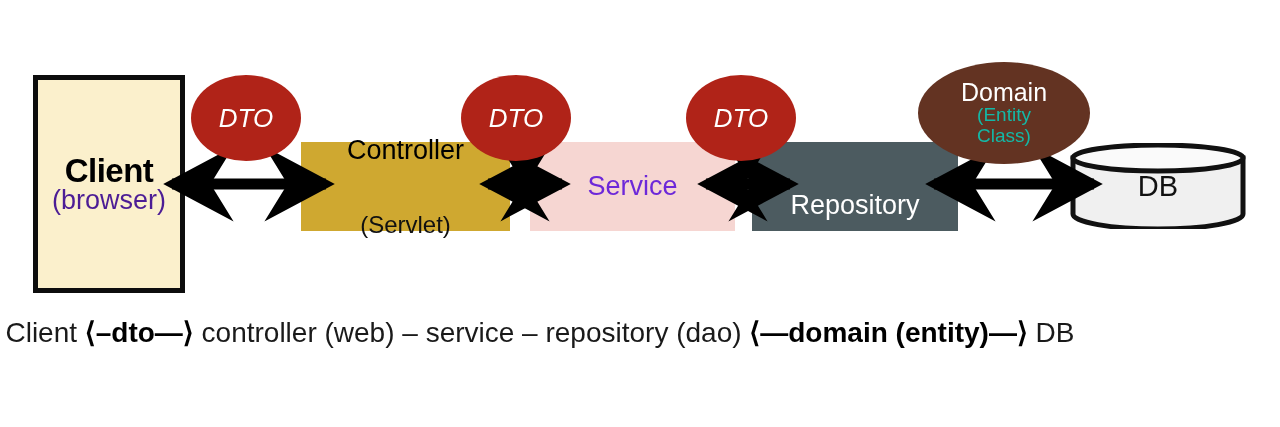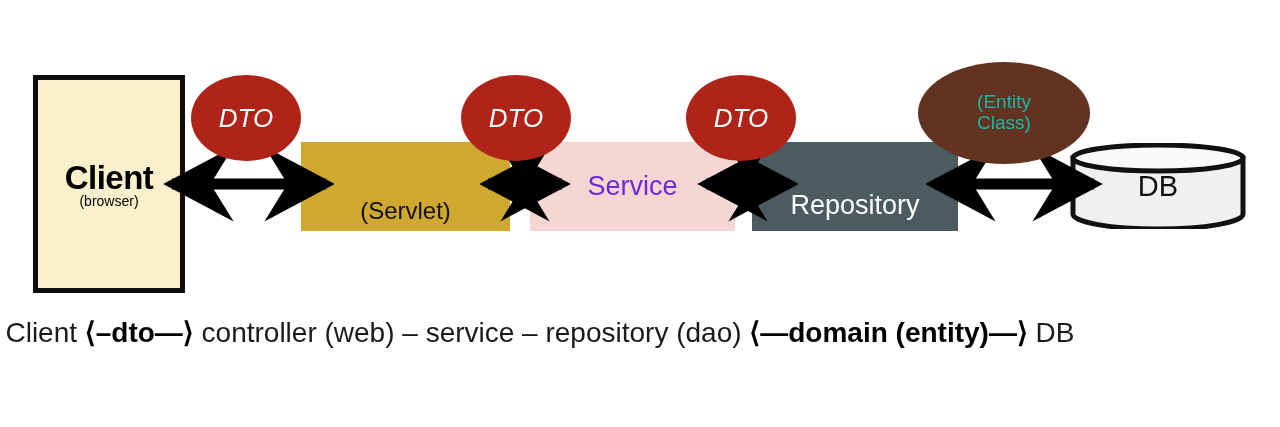--- a/index.html
+++ b/index.html
@@ -33,22 +33,22 @@
     z-index: 3;
   }
   .client-title {
     font-size: 33px;
     font-weight: bold;
     color: #000000;
     line-height: 1;
     letter-spacing: -0.5px;
   }
   .client-sub {
-    font-size: 14px;
-    color: #000000;
+    font-size: 27px;
+    color: #4c1d95;
     line-height: 1;
   }
 
   
   .layer {
     position: absolute;
     top: 142px;
     height: 89px;
     box-sizing: border-box;
     display: flex;
@@ -187,20 +187,21 @@
 <body>
 
 <div id="stage">
 
   <div class="client-box">
     <div class="client-title">Client</div>
     <div class="client-sub">(browser)</div>
   </div>
 
   <div class="layer layer-controller">
+    <div class="layer-title">Controller</div>
     <div class="layer-sub">(Servlet)</div>
   </div>
 
   <div class="layer layer-service">
     <div class="layer-title">Service</div>
   </div>
 
   <div class="layer layer-repository">
     <div class="layer-title">Repository</div>
   </div>
@@ -209,20 +210,21 @@
     <div class="bubble-title">DTO</div>
   </div>
   <div class="bubble bubble-dto dto-2">
     <div class="bubble-title">DTO</div>
   </div>
   <div class="bubble bubble-dto dto-3">
     <div class="bubble-title">DTO</div>
   </div>
 
   <div class="bubble bubble-domain">
+    <div class="bubble-title">Domain</div>
     <div class="bubble-sub">(Entity</div>
     <div class="bubble-sub">Class)</div>
   </div>
 
   <div class="db-cyl">
     <svg width="176" height="86" viewBox="0 0 176 86">
       <path d="M3,15 L3,71 A85,15 0 0 0 173,71 L173,15 Z" fill="#F0F0F0" stroke="#111111" stroke-width="5"></path>
       <ellipse cx="88" cy="15" rx="85" ry="13" fill="#FAFAFA" stroke="#111111" stroke-width="5"></ellipse>
     </svg>
     <div class="db-label">DB</div>

